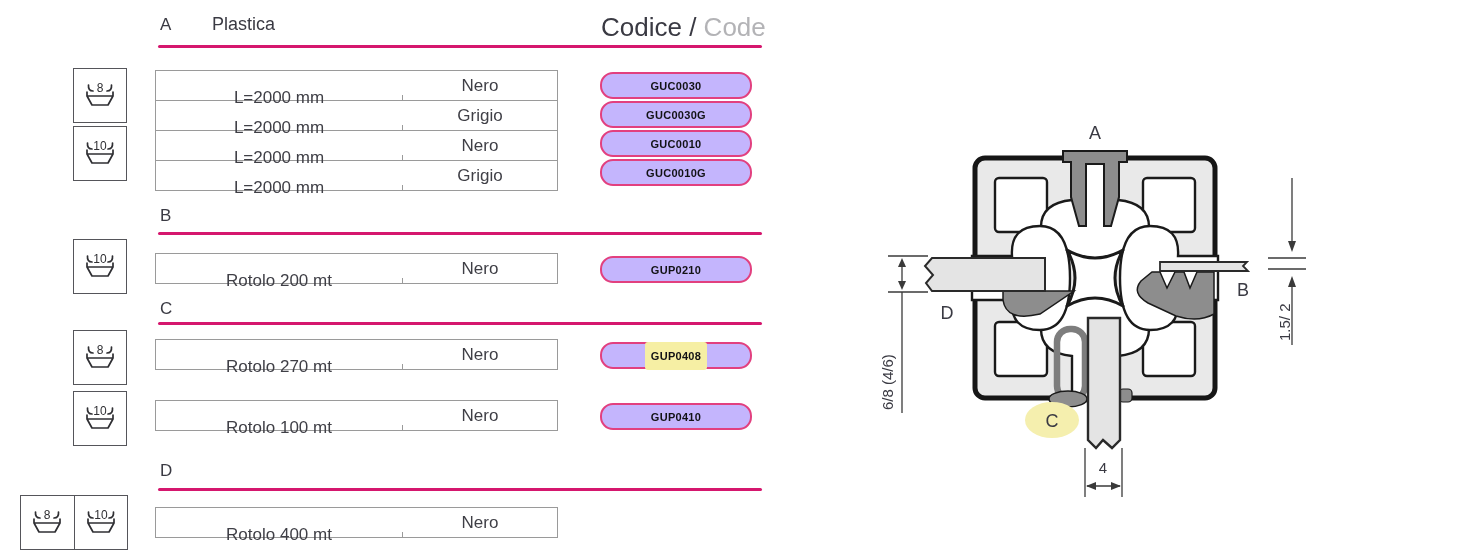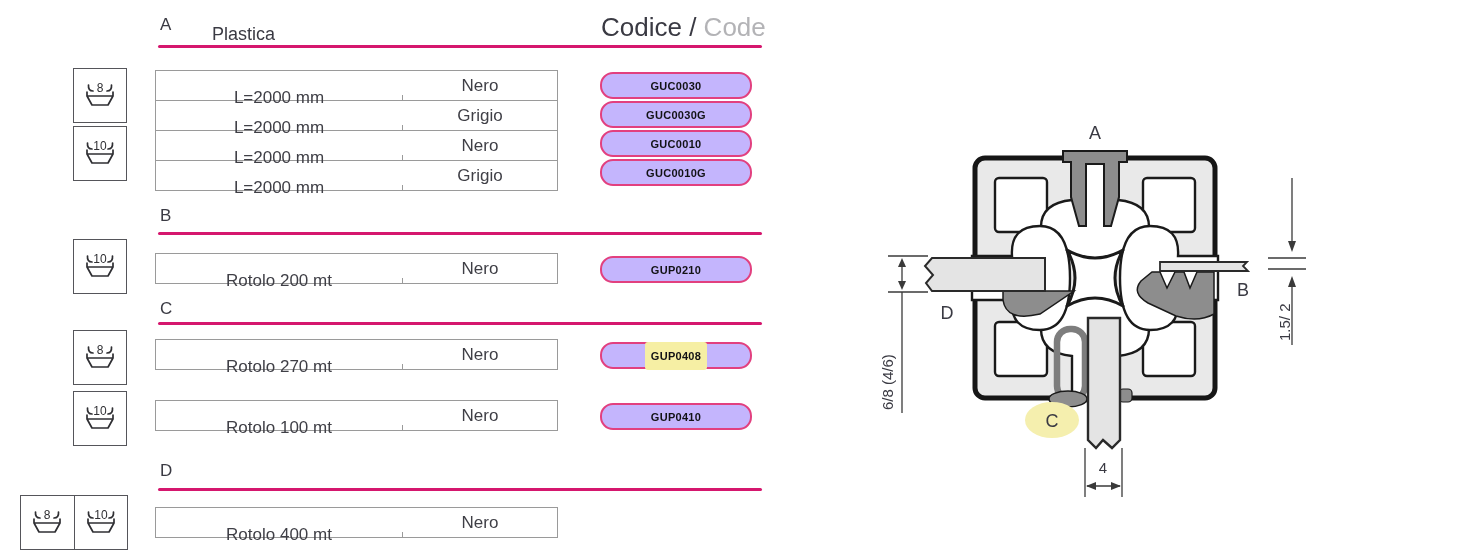--- a/index.html
+++ b/index.html
@@ -4,21 +4,21 @@
 <style>
   html,body{margin:0;padding:0;background:#fff;}
   #page{position:relative;width:1484px;height:555px;background:#fff;overflow:hidden;
         font-family:"Liberation Sans","DejaVu Sans",sans-serif;}
 
   .section-label{position:absolute;font-size:17px;color:#3a3a43;}
   .hline{position:absolute;left:158px;width:604px;height:3px;background:#d5176e;border-radius:2px;}
 
   .code-header{position:absolute;left:601px;top:12px;width:160px;font-size:26px;color:#3a3a43;white-space:nowrap;}
   .code-header .alt{color:#b3b3b6;}
-  .title-label{position:absolute;top:24px;font-size:18px;color:#3a3a43;}
+  .title-label{position:absolute;top:14px;font-size:18px;color:#3a3a43;}
 
   .tbl{position:absolute;left:155px;width:401px;background:#fff;border:1px solid #9a9a9a;box-sizing:content-box;}
   .trow{display:flex;height:29px;}
   .trow + .trow{border-top:1px solid #9a9a9a;}
   .tcell{display:flex;align-items:center;justify-content:center;font-size:17px;color:#3f3f46;}
   .tc1{width:246px;border-right:1px solid #9a9a9a;margin-top:24px;}
   .tc2{flex:1;}
 
   .pill{position:absolute;left:600px;width:148px;height:23px;border:2px solid #e2407f;border-radius:13px;
         background:#c4b5fd;display:flex;align-items:center;justify-content:center;

